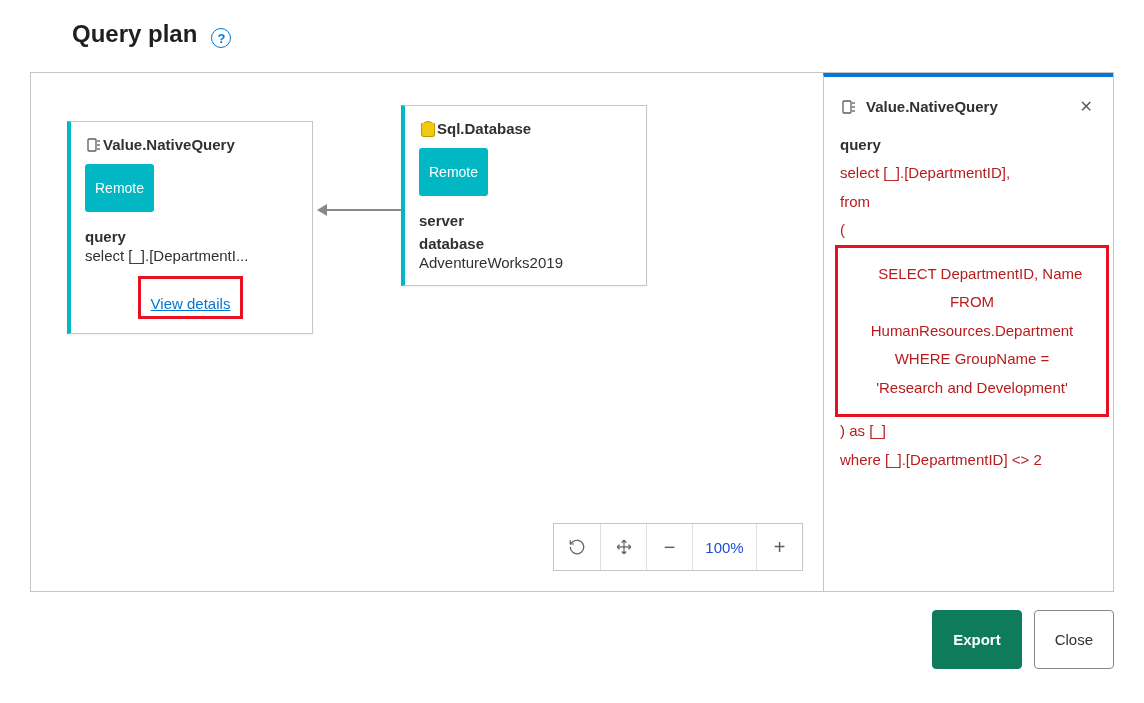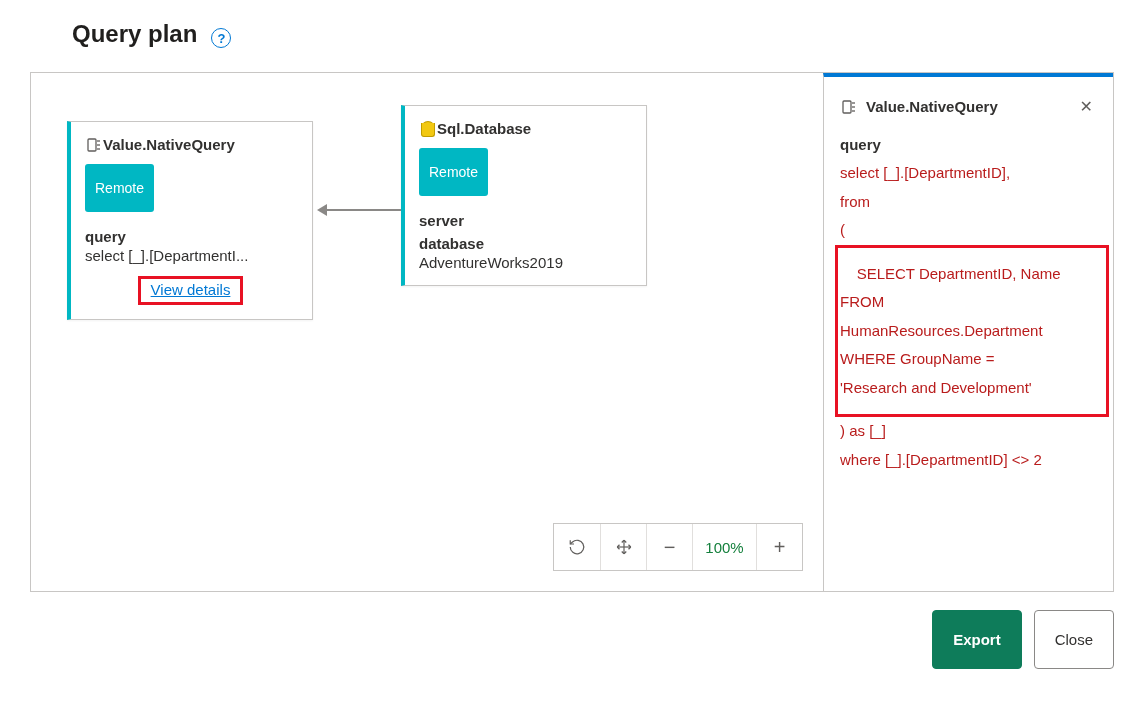--- a/index.html
+++ b/index.html
@@ -95,21 +95,21 @@
       border: 3px solid #e81123;
     }
     .view-details {
       color: #0078d4;
       text-decoration: underline;
       cursor: pointer;
       font-size: 15px;
       display: inline-block;
     }
     .highlight-link-wrap {
-      padding: 2px 10px 4px 10px;
+      padding: 16px 10px 4px 10px;
     }
     .arrow-line {
       position: absolute;
       background: #8a8886;
       height: 1.5px;
     }
     .arrow-head {
       position: absolute;
       width: 0;
       height: 0;
@@ -130,21 +130,21 @@
       height: 46px;
       display: flex;
       align-items: center;
       justify-content: center;
       font-size: 20px;
       color: #605e5c;
       border-left: 1px solid #e1dfdd;
       cursor: pointer;
     }
     .zoom-btn:first-child { border-left: none; }
-    .zoom-pct { width: 64px; font-size: 15px; cursor: default; color: #15803d; }
+    .zoom-pct { width: 64px; font-size: 15px; cursor: default; color: #1d4ed8; }
     .details-panel {
       width: 290px;
       border-left: 1px solid #c8c6c4;
       border-top: 4px solid #0078d4;
       padding: 18px 16px;
       position: relative;
     }
     .details-header {
       display: flex;
       align-items: center;
@@ -170,20 +170,21 @@
       font-size: 15px;
       line-height: 1.9;
       color: #b91c1c;
     }
     .query-highlight {
       border: 3px solid #e81123;
       padding: 12px 2px;
       display: block;
       margin-left: -5px;
       margin-right: -12px;
+      text-align: center;
     }
     .footer {
       display: flex;
       justify-content: flex-end;
       gap: 12px;
       margin-top: 18px;
     }
     .btn {
       padding: 20px 20px;
       font-size: 15px;

